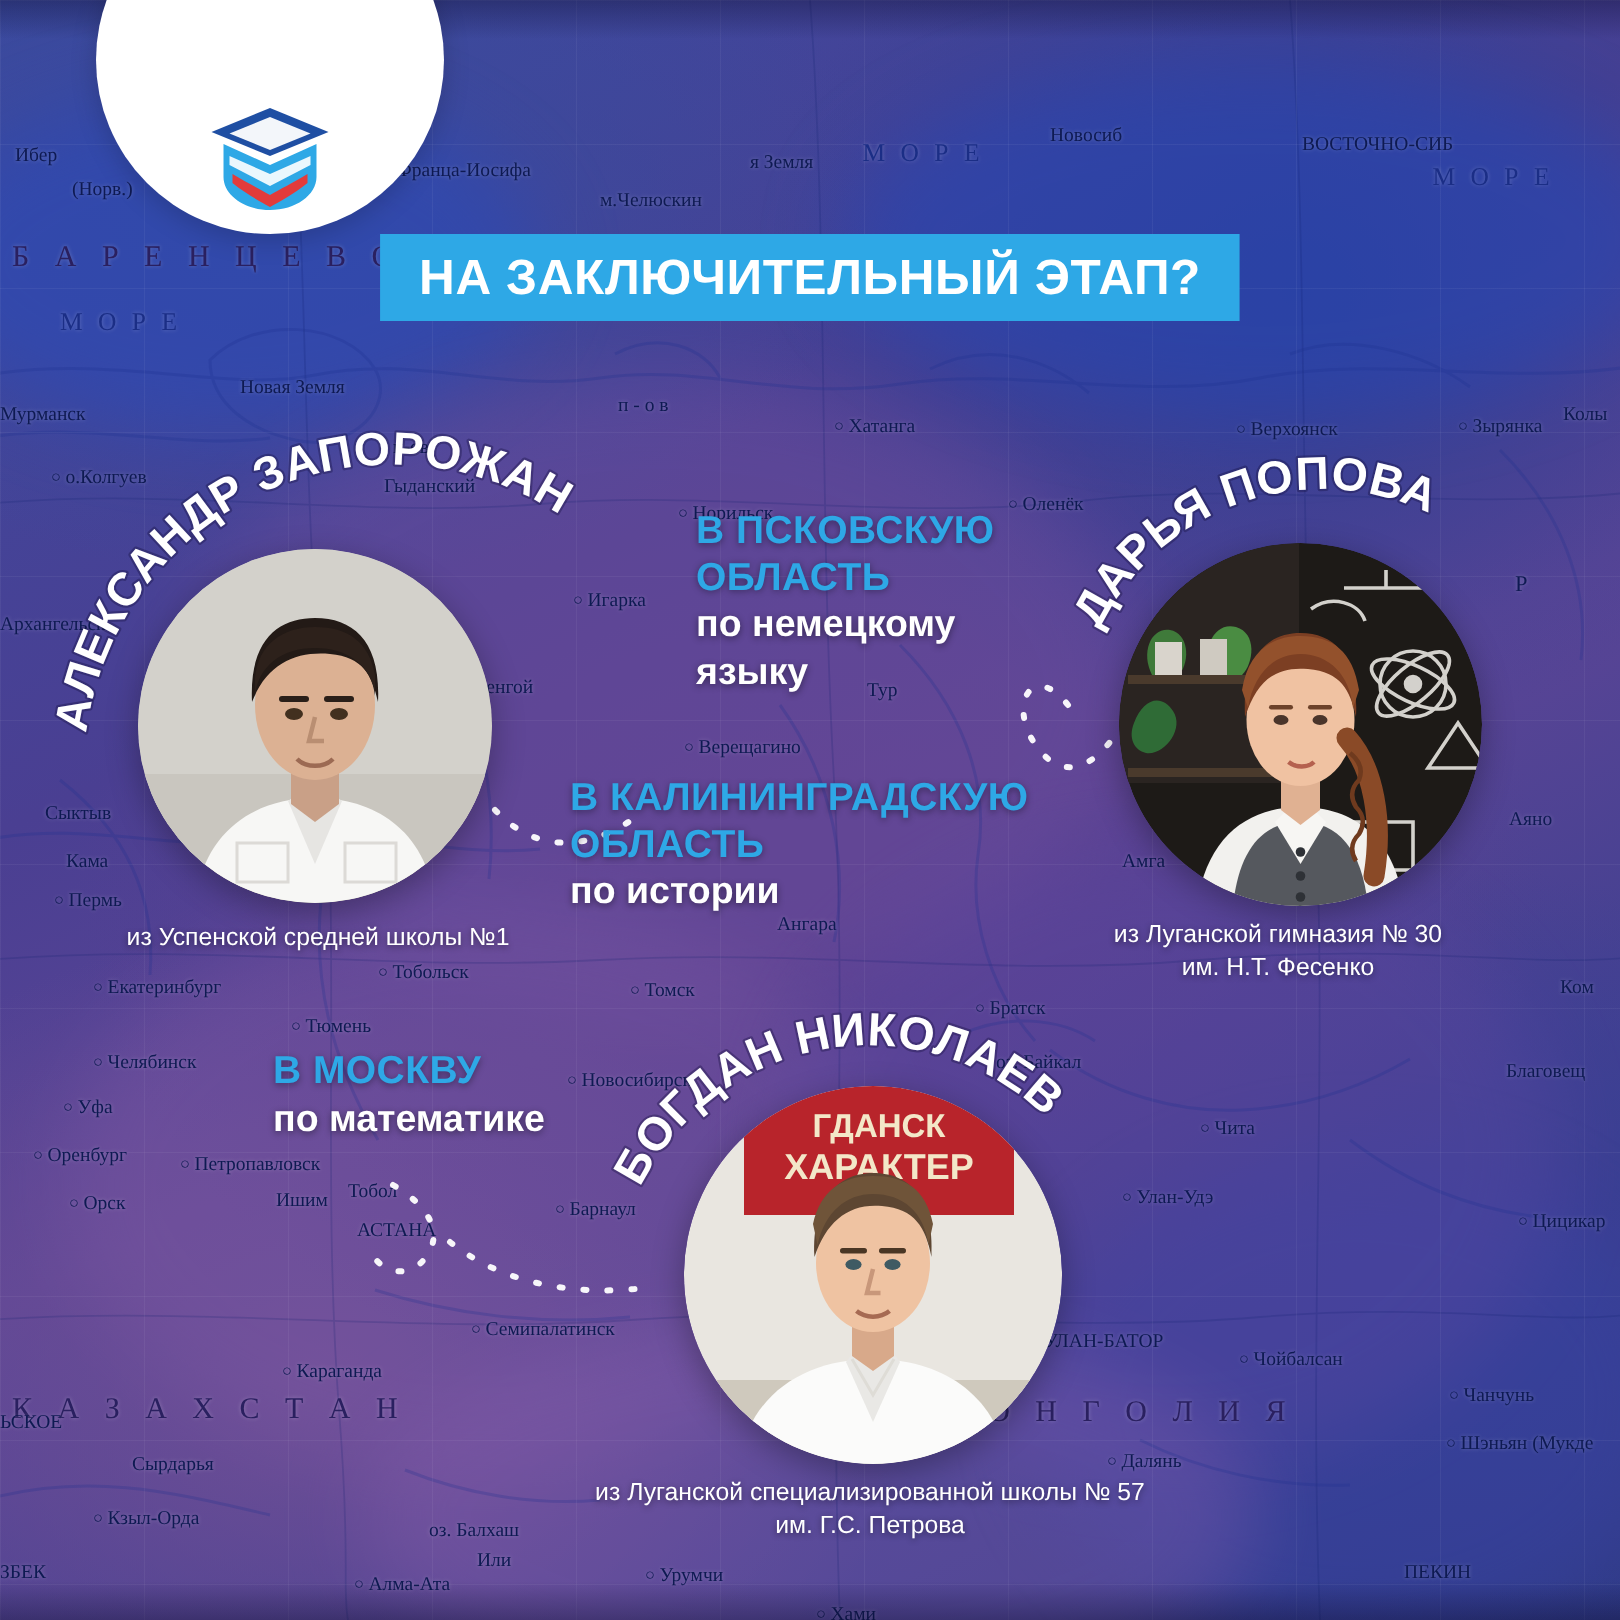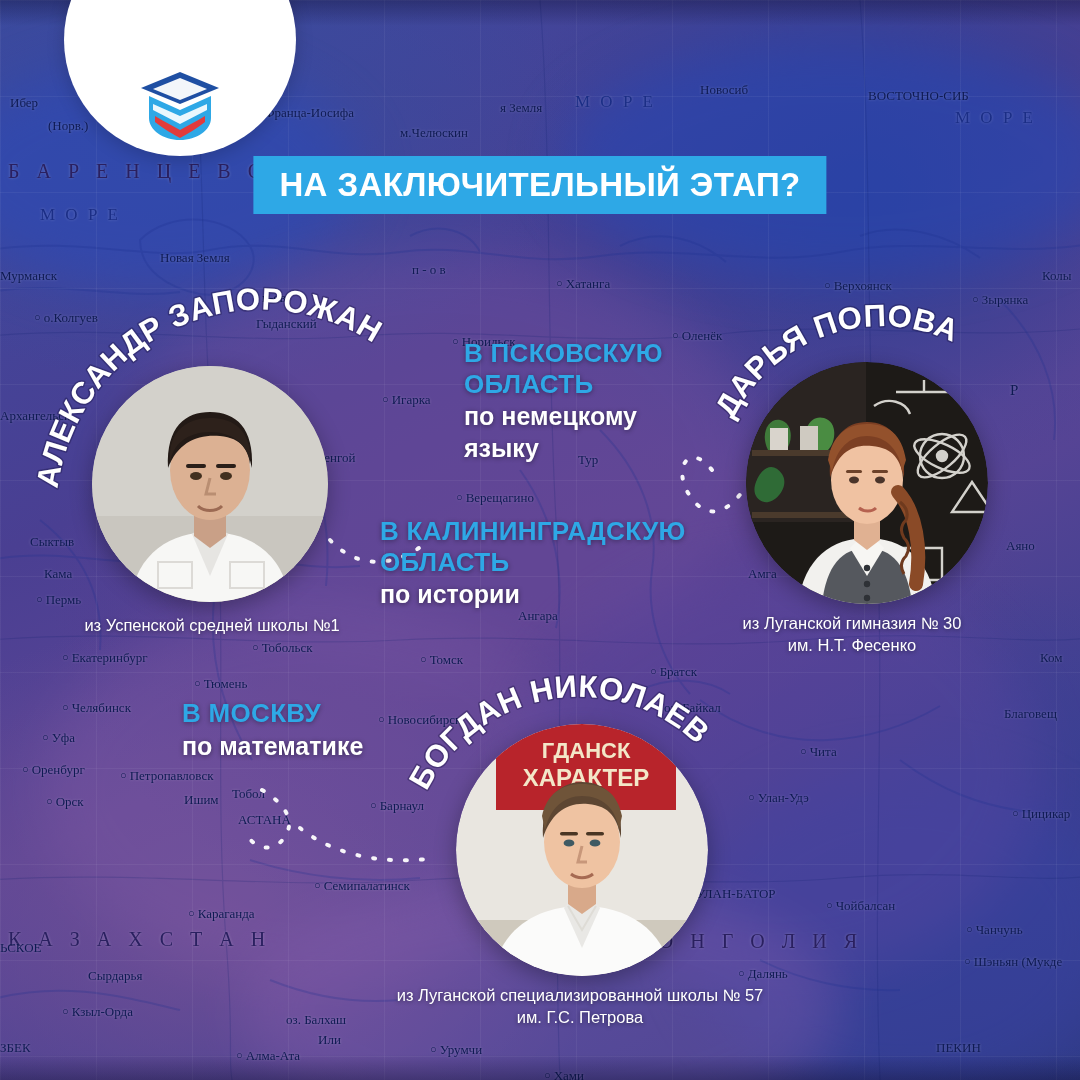--- a/index.html
+++ b/index.html
@@ -262,21 +262,21 @@
       <div class="map-label sm" style="left: 48px; top: 118px;">(Норв.)</div>
       <div class="map-label sm" style="left: 400px; top: 125px;">м.Челюскин</div>
       <div class="map-label big" style="left: 8px; top: 160px;">Б А Р Е Н Ц Е В О</div>
       <div class="map-label sea" style="left: 40px; top: 205px;">М О Р Е</div>
       <div class="map-label sm" style="left: 160px; top: 250px;">Новая Земля</div>
       <div class="map-label sm" style="left: 262px; top: 290px;">п-ов</div>
       <div class="map-label sm" style="left: 256px; top: 316px;">Гыданский</div>
       <div class="map-label sm" style="left: 412px; top: 262px;">п - о в</div>
       <div class="map-label sm map-dot" style="left: 556px; top: 276px;">Хатанга</div>
       <div class="map-label sm map-dot" style="left: 824px; top: 278px;">Верхоянск</div>
-      <div class="map-label sm map-dot" style="left: 972px; top: 292px;">Зырянка</div>
+      <div class="map-label sm map-dot" style="left: 972px; top: 276px;">Зырянка</div>
       <div class="map-label sm" style="left: 1042px; top: 268px;">Колы</div>
       <div class="map-label sm map-dot" style="left: 34px; top: 310px;">о.Колгуев</div>
       <div class="map-label sm" style="left: 0px; top: 268px;">Мурманск</div>
       <div class="map-label sm map-dot" style="left: 452px; top: 334px;">Норильск</div>
       <div class="map-label sm map-dot" style="left: 672px; top: 328px;">Оленёк</div>
       <div class="map-label" style="left: 1010px; top: 382px;">Р</div>
       <div class="map-label sm map-dot" style="left: 382px; top: 392px;">Игарка</div>
       <div class="map-label sm" style="left: 0px; top: 408px;">Архангельск</div>
       <div class="map-label sm map-dot" style="left: 300px; top: 450px;">Уренгой</div>
       <div class="map-label sm" style="left: 578px; top: 452px;">Тур</div>

